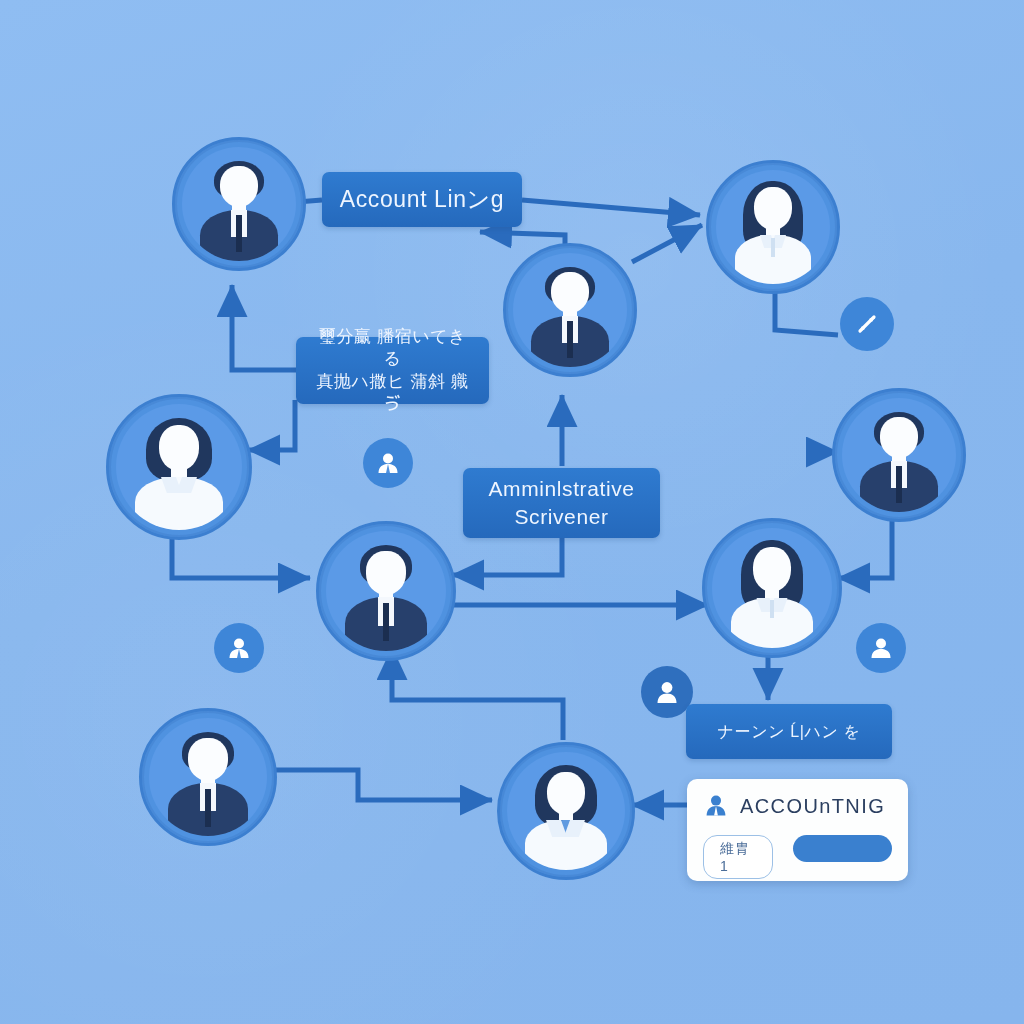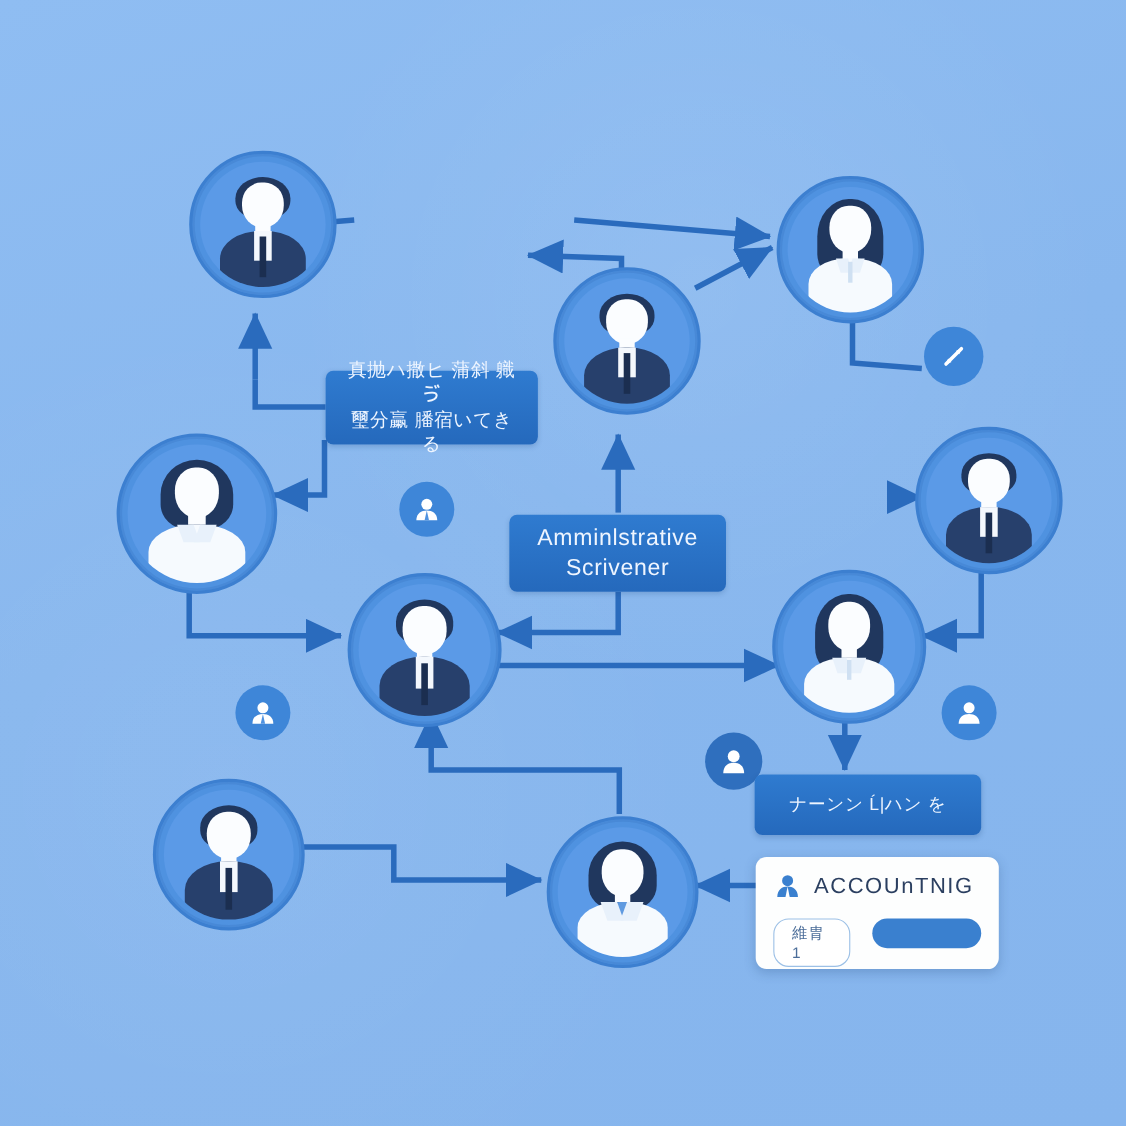--- a/index.html
+++ b/index.html
@@ -303,24 +303,27 @@
     </svg>
   </div>
 
   <div class="badge dark" style="left:641px;top:666px;width:52px;height:52px;">
     <svg width="28" height="28" viewBox="0 0 28 28">
       <circle cx="14" cy="9.5" r="5.4" fill="#ffffff"></circle>
       <path d="M4.5,25 C4.5,18 9,15.4 14,15.4 C19,15.4 23.5,18 23.5,25 Z" fill="#ffffff"></path>
     </svg>
   </div>
 
+  <div class="label grad" style="left:322px;top:172px;width:200px;height:55px;font-size:23px;">
+    <span>Account Linンg</span>
+  </div>
 
   <div class="label grad" style="left:296px;top:337px;width:193px;height:67px;font-size:17px;flex-direction:column;">
+    <span>璽分臝 膰宿いてきる</span>
     <span>真抛ハ撒ヒ 蒲斜 軄ゔ</span>
-    <span>璽分臝 膰宿いてきる</span>
   </div>
 
   <div class="label grad" style="left:463px;top:468px;width:197px;height:70px;font-size:21px;flex-direction:column;">
     <span>Amminlstrative</span>
     <span>Scrivener</span>
   </div>
 
   <div class="label grad" style="left:686px;top:704px;width:206px;height:55px;font-size:16px;">
     <span>ナーンン Ĺ|ハン を</span>
   </div>

